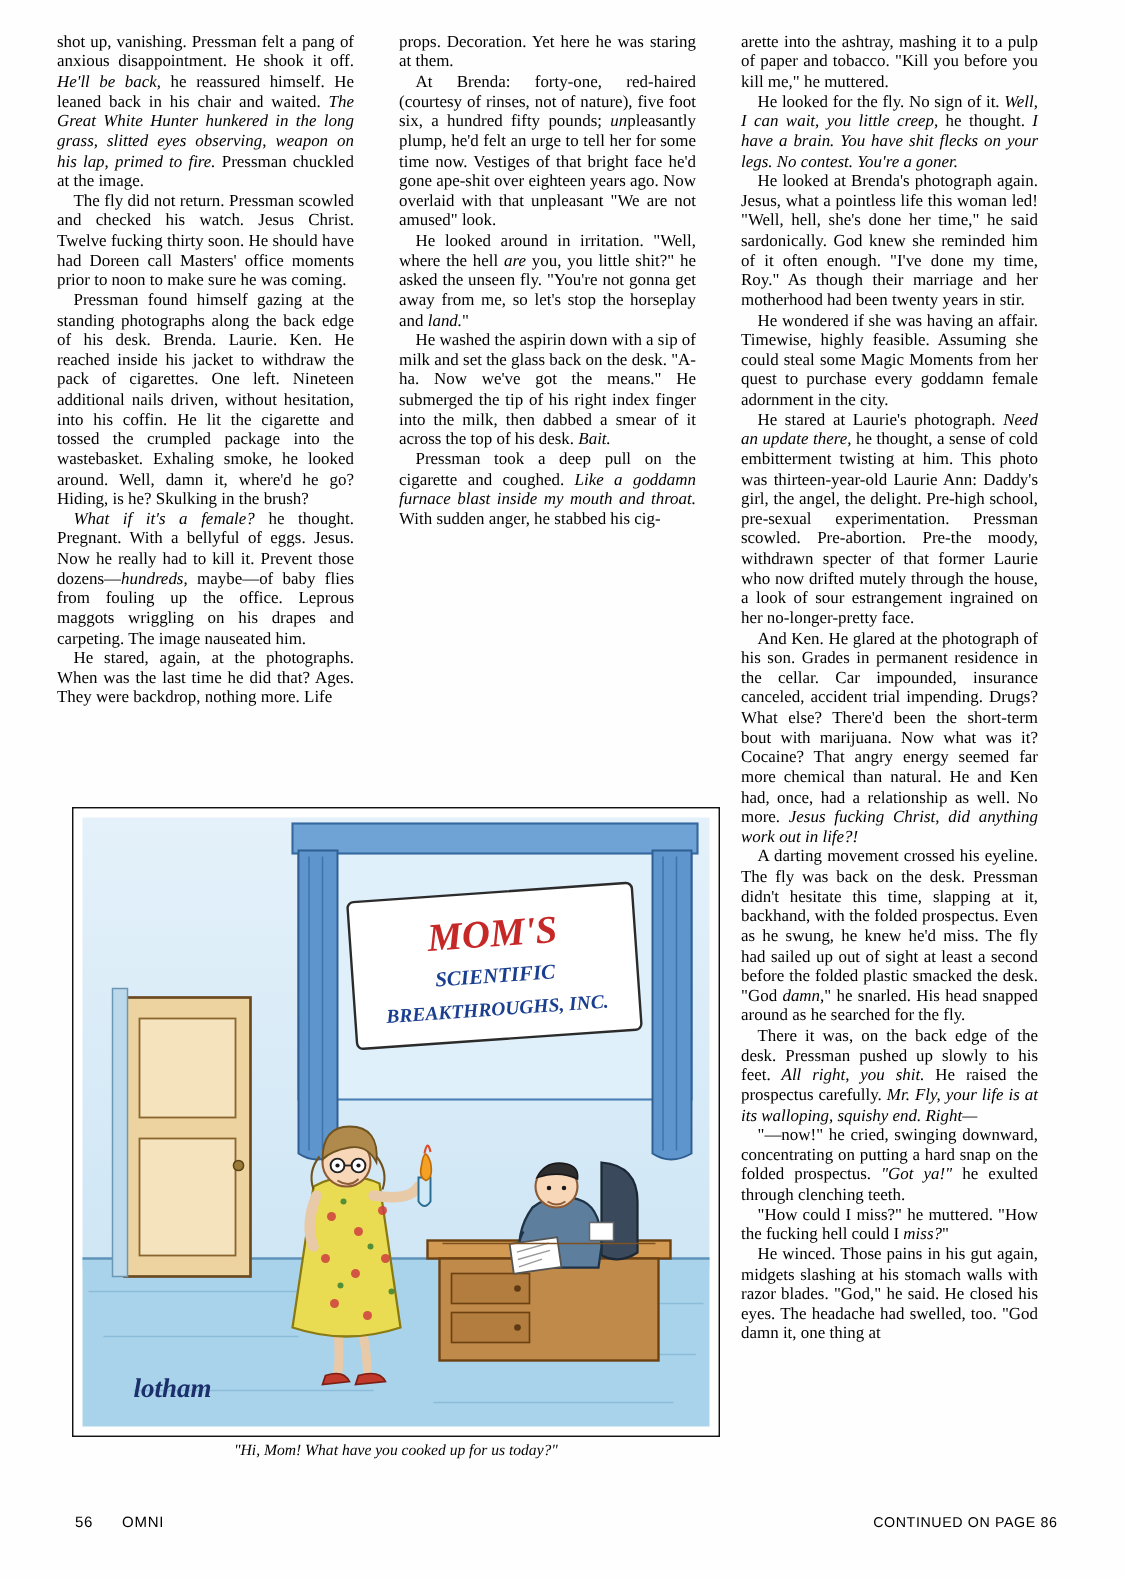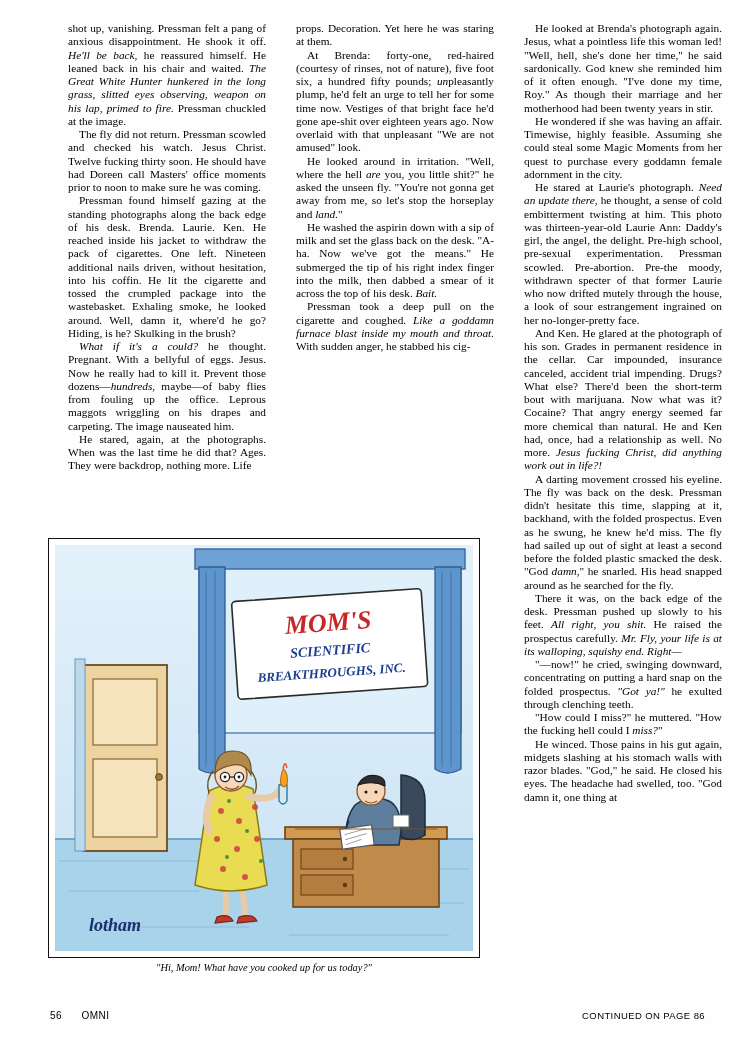--- a/index.html
+++ b/index.html
@@ -17,21 +17,21 @@
   }
   .page {
     position: absolute;
     left: 0; top: 0;
     width: 750px;
     height: 1052px;
     background: #fefefe;
   }
   .columns {
     position: absolute;
-    left: 68px;
+    left: 38px;
     top: 22px;
     width: 655px;
     height: 960px;
   }
   .col {
     position: absolute;
     top: 0;
     width: 198px;
   }
   .col-1 { left: 0; }
@@ -104,33 +104,35 @@
 <body>
 
 <div class="page">
 
   <div class="columns">
 
     <div class="col col-1">
       <p class="noindent">shot up, vanishing. Pressman felt a pang of anxious disappointment. He shook it off. <i>He'll be back,</i> he reassured himself. He leaned back in his chair and waited. <i>The Great White Hunter hunkered in the long grass, slitted eyes observing, weapon on his lap, primed to fire.</i> Pressman chuckled at the image.</p>
       <p>The fly did not return. Pressman scowled and checked his watch. Jesus Christ. Twelve fucking thirty soon. He should have had Doreen call Masters' office moments prior to noon to make sure he was coming.</p>
       <p>Pressman found himself gazing at the standing photographs along the back edge of his desk. Brenda. Laurie. Ken. He reached inside his jacket to withdraw the pack of cigarettes. One left. Nineteen additional nails driven, without hesitation, into his coffin. He lit the cigarette and tossed the crumpled package into the wastebasket. Exhaling smoke, he looked around. Well, damn it, where'd he go? Hiding, is he? Skulking in the brush?</p>
-      <p><i>What if it's a could?</i> he thought. Pregnant. With a bellyful of eggs. Jesus. Now he really had to kill it. Prevent those dozens—<i>hundreds,</i> maybe—of baby flies from fouling up the office. Leprous maggots wriggling on his drapes and carpeting. The image nauseated him.</p>
+      <p><i>What if it's a female?</i> he thought. Pregnant. With a bellyful of eggs. Jesus. Now he really had to kill it. Prevent those dozens—<i>hundreds,</i> maybe—of baby flies from fouling up the office. Leprous maggots wriggling on his drapes and carpeting. The image nauseated him.</p>
       <p>He stared, again, at the photographs. When was the last time he did that? Ages. They were backdrop, nothing more. Life</p>
     </div>
 
     <div class="col col-2">
       <p class="noindent">props. Decoration. Yet here he was staring at them.</p>
       <p>At Brenda: forty-one, red-haired (courtesy of rinses, not of nature), five foot six, a hundred fifty pounds; <i>un</i>pleasantly plump, he'd felt an urge to tell her for some time now. Vestiges of that bright face he'd gone ape-shit over eighteen years ago. Now overlaid with that unpleasant "We are not amused" look.</p>
       <p>He looked around in irritation. "Well, where the hell <i>are</i> you, you little shit?" he asked the unseen fly. "You're not gonna get away from me, so let's stop the horseplay and <i>land.</i>"</p>
       <p>He washed the aspirin down with a sip of milk and set the glass back on the desk. "A-ha. Now we've got the means." He submerged the tip of his right index finger into the milk, then dabbed a smear of it across the top of his desk. <i>Bait.</i></p>
       <p>Pressman took a deep pull on the cigarette and coughed. <i>Like a goddamn furnace blast inside my mouth and throat.</i> With sudden anger, he stabbed his cig-</p>
     </div>
 
     <div class="col col-3">
+      <p class="noindent">arette into the ashtray, mashing it to a pulp of paper and tobacco. "Kill you before you kill me," he muttered.</p>
+      <p>He looked for the fly. No sign of it. <i>Well, I can wait, you little creep,</i> he thought. <i>I have a brain. You have shit flecks on your legs. No contest. You're a goner.</i></p>
       <p>He looked at Brenda's photograph again. Jesus, what a pointless life this woman led! "Well, hell, she's done her time," he said sardonically. God knew she reminded him of it often enough. "I've done my time, Roy." As though their marriage and her motherhood had been twenty years in stir.</p>
       <p>He wondered if she was having an affair. Timewise, highly feasible. Assuming she could steal some Magic Moments from her quest to purchase every goddamn female adornment in the city.</p>
       <p>He stared at Laurie's photograph. <i>Need an update there,</i> he thought, a sense of cold embitterment twisting at him. This photo was thirteen-year-old Laurie Ann: Daddy's girl, the angel, the delight. Pre-high school, pre-sexual experimentation. Pressman scowled. Pre-abortion. Pre-the moody, withdrawn specter of that former Laurie who now drifted mutely through the house, a look of sour estrangement ingrained on her no-longer-pretty face.</p>
       <p>And Ken. He glared at the photograph of his son. Grades in permanent residence in the cellar. Car impounded, insurance canceled, accident trial impending. Drugs? What else? There'd been the short-term bout with marijuana. Now what was it? Cocaine? That angry energy seemed far more chemical than natural. He and Ken had, once, had a relationship as well. No more. <i>Jesus fucking Christ, did anything work out in life?!</i></p>
       <p>A darting movement crossed his eyeline. The fly was back on the desk. Pressman didn't hesitate this time, slapping at it, backhand, with the folded prospectus. Even as he swung, he knew he'd miss. The fly had sailed up out of sight at least a second before the folded plastic smacked the desk. "God <i>damn,</i>" he snarled. His head snapped around as he searched for the fly.</p>
       <p>There it was, on the back edge of the desk. Pressman pushed up slowly to his feet. <i>All right, you shit.</i> He raised the prospectus carefully. <i>Mr. Fly, your life is at its walloping, squishy end. Right—</i></p>
       <p>"—now!" he cried, swinging downward, concentrating on putting a hard snap on the folded prospectus. <i>"Got ya!"</i> he exulted through clenching teeth.</p>
       <p>"How could I miss?" he muttered. "How the fucking hell could I <i>miss?</i>"</p>
       <p>He winced. Those pains in his gut again, midgets slashing at his stomach walls with razor blades. "God," he said. He closed his eyes. The headache had swelled, too. "God damn it, one thing at</p>
     </div>

